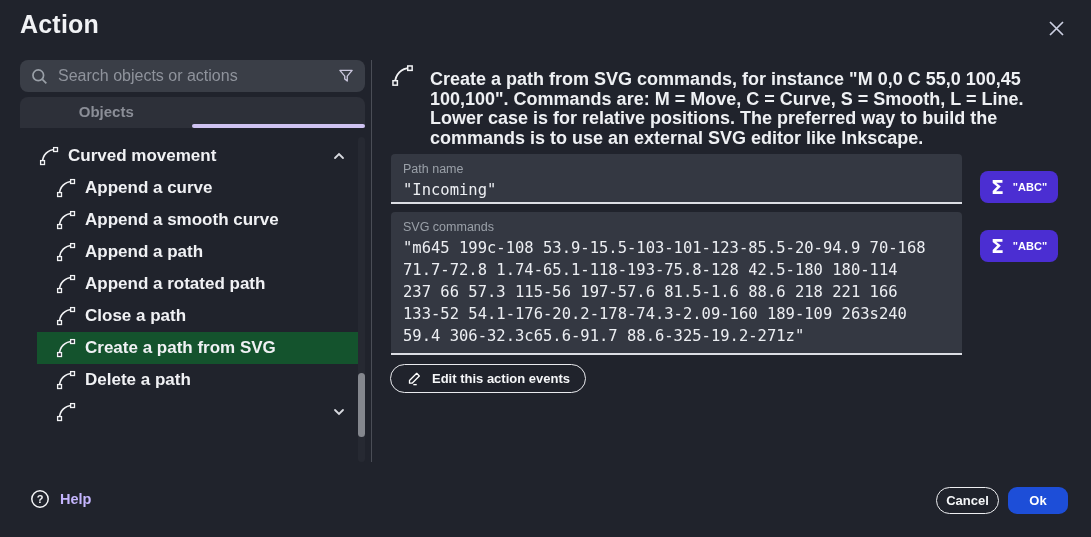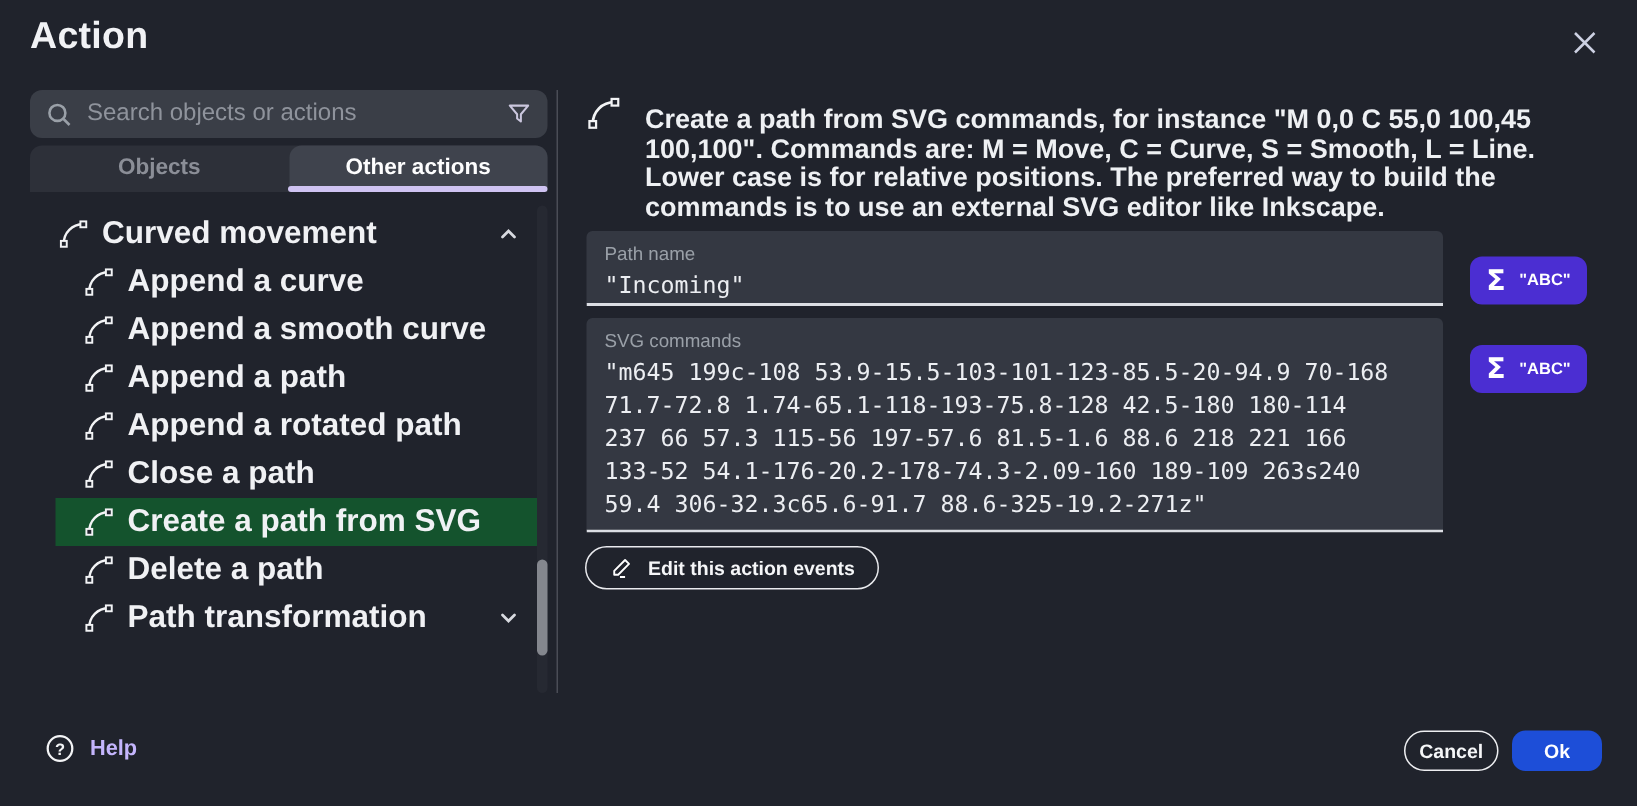--- a/index.html
+++ b/index.html
@@ -26,21 +26,21 @@
   .tab.selected { background:#3f434d; color:#fdfdfe; border-radius:8px 8px 0 0; }
   .tab-underline { left:192px; top:124px; width:173px; height:4px; background:#cfc3f2; border-radius:2px; }
 
   
   .list { left:37px; top:140px; width:322px; }
   .row { height:32px; display:flex; align-items:center; cursor:pointer; }
   .row .licon { width:22px; height:22px; flex:0 0 22px; margin-right:8px; }
   .row.group { padding-left:1px; }
   .row.item  { padding-left:18px; }
   .row.selected { background:#14532d; }
-  .row .lbl { font-size:21px; font-weight:600; color:#f0f1f4; white-space:nowrap; }
+  .row .lbl { font-size:17px; font-weight:600; color:#f0f1f4; white-space:nowrap; }
   .row .chev { margin-left:auto; margin-right:13px; width:14px; height:14px; }
 
   
   .scroll-track { left:358px; top:137px; width:7px; height:325px; background:#262932; border-radius:4px; }
   .scroll-thumb { left:358px; top:373px; width:7px; height:64px; background:#84878e; border-radius:4px; cursor:grab; }
   .v-divider { left:371px; top:60px; width:1px; height:402px; background:#4a4d56; }
 
   
   .desc-icon { left:390px; top:63px; width:25px; height:25px; }
   .desc-text { left:430px; top:70px; width:640px; font-size:18px; font-weight:600; line-height:19.5px; color:#eef0f3; }
@@ -97,21 +97,20 @@
   <input type="text" placeholder="Search objects or actions" style="">
   <span>
     <svg width="18" height="18" viewBox="0 0 20 20">
         <path d="M3.2 3.8 h13.6 l-5.4 6.4 v5.4 l-2.8 -2.3 v-3.1 z" fill="none" stroke="#cbc7de" stroke-width="1.5" stroke-linejoin="round"></path>
       </svg>
   </span>
 </div>
 
 <div class="abs tabbar">
   <div class="tab">Objects</div>
-  <div class="tab selected">Other actions</div>
 </div>
 <div class="abs tab-underline"></div>
 
 <div class="abs list">
   <div class="row group">
     <svg class="licon" viewBox="0 0 22 22">
         <use href="#curve-icon-def"></use>
       </svg>
     <span class="lbl">Curved movement</span>
     <svg class="chev" viewBox="0 0 14 14">
@@ -157,21 +156,20 @@
   <div class="row item">
     <svg class="licon" viewBox="0 0 22 22">
         <use href="#curve-icon-def"></use>
       </svg>
     <span class="lbl">Delete a path</span>
   </div>
   <div class="row item">
     <svg class="licon" viewBox="0 0 22 22">
         <use href="#curve-icon-def"></use>
       </svg>
-    <span class="lbl">Path transformation</span>
     <svg class="chev" viewBox="0 0 14 14">
         <path d="M3 5 L7 9 L11 5" fill="none" stroke="#d8dae0" stroke-width="1.8" stroke-linecap="round"></path>
       </svg>
   </div>
 </div>
 
 <div class="abs scroll-track"></div>
 <div class="abs scroll-thumb"></div>
 <div class="abs v-divider"></div>
 

